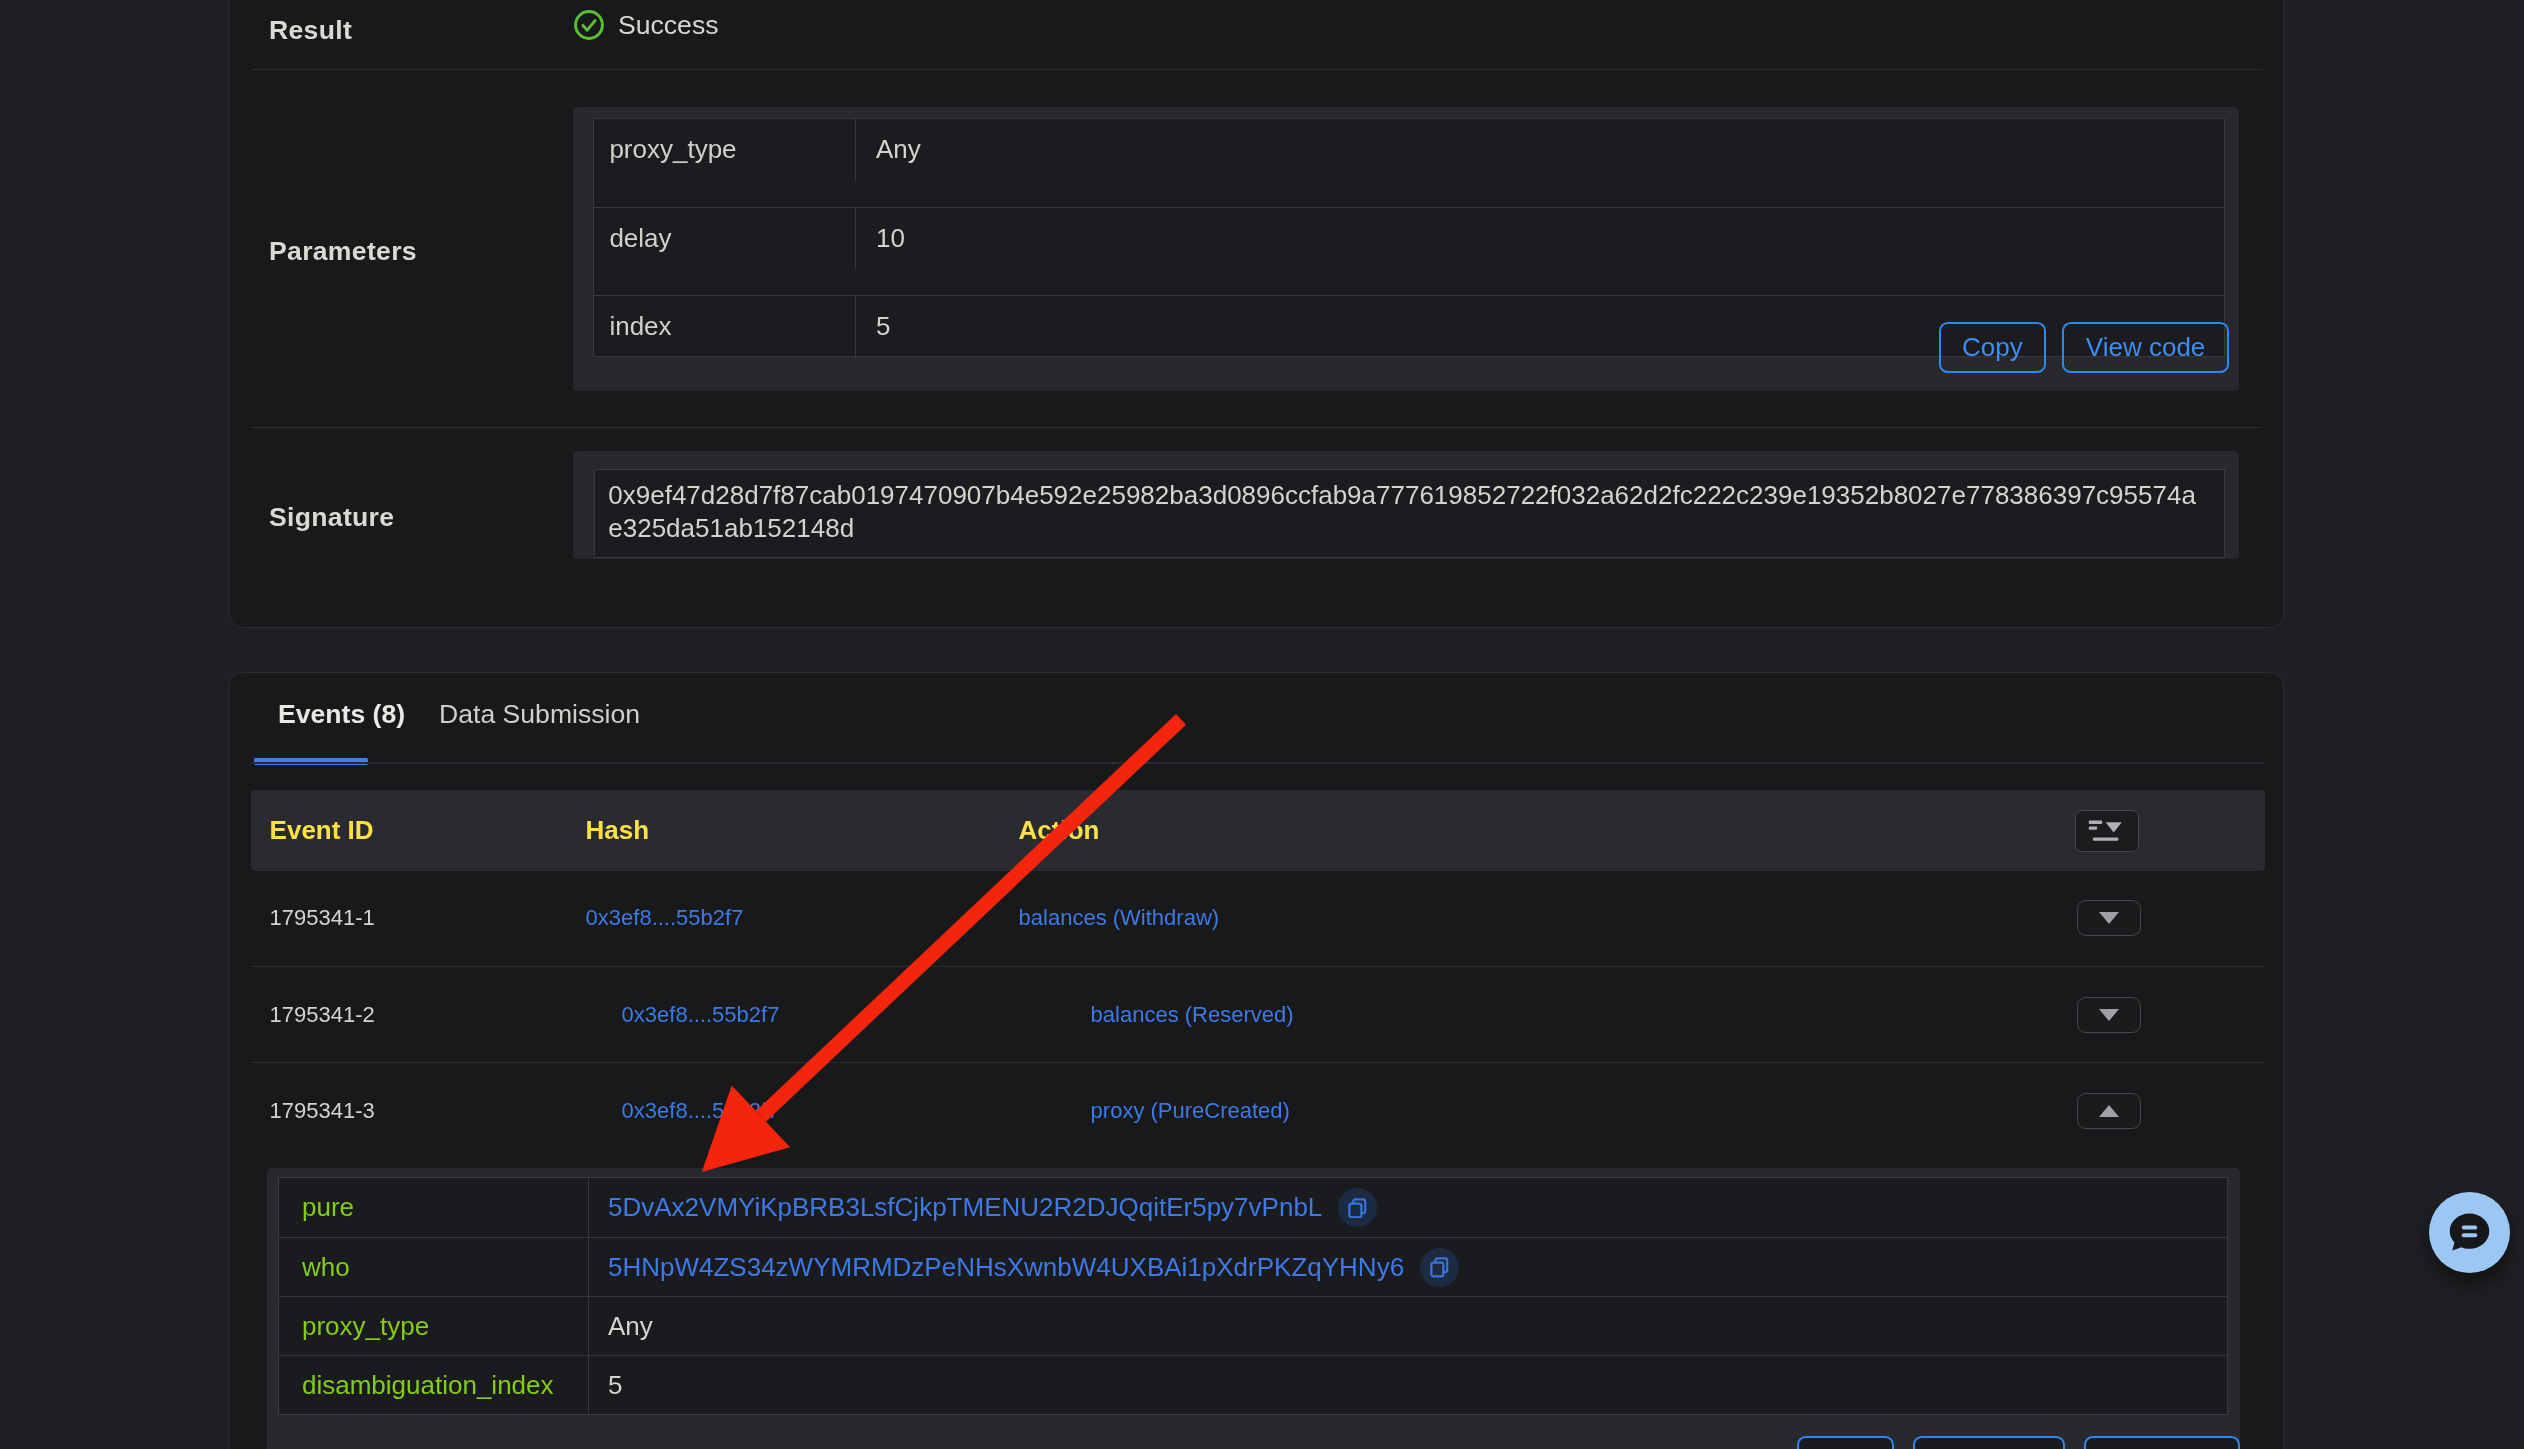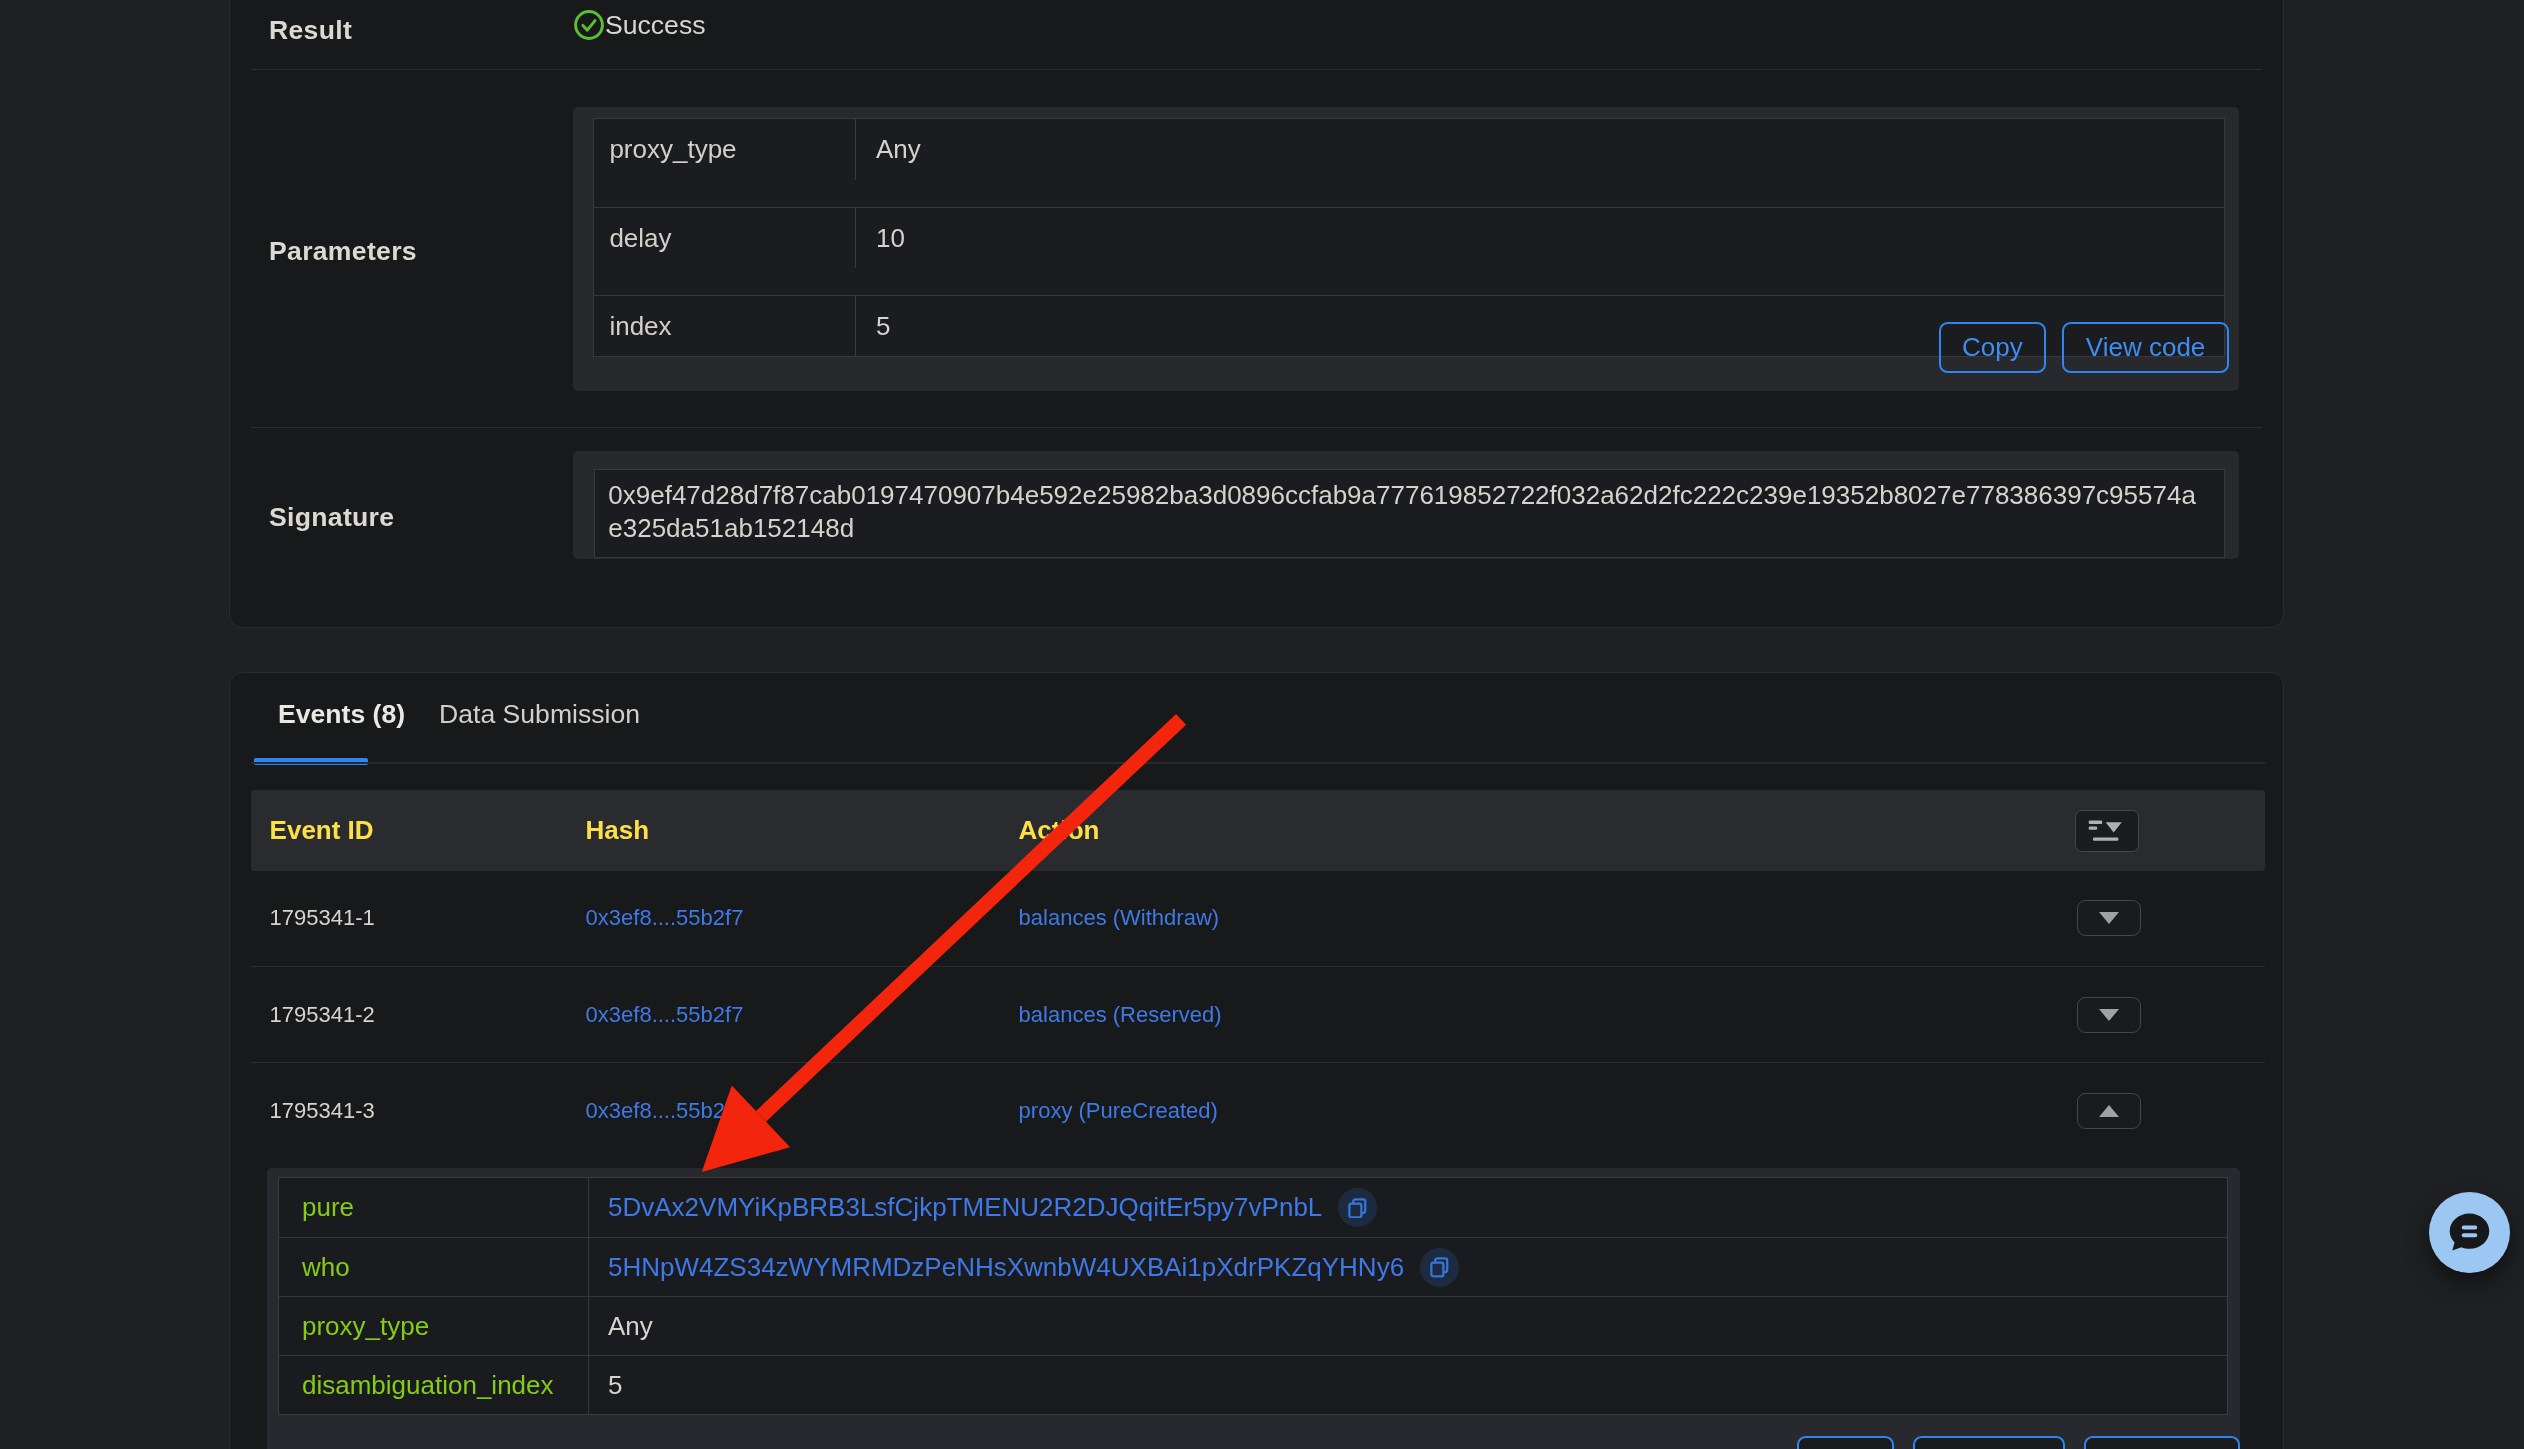--- a/index.html
+++ b/index.html
@@ -18,21 +18,21 @@
     border: 0.9px solid #2b2c2f;
     border-radius: 13.7px;
   }
   #card-extrinsic { top: -26px; height: 654px; }
   #card-events    { top: 672px; height: 935px; }
 
   .field-label { font-size: 26.6px; font-weight: 600; color: #dcd9d3; letter-spacing: 0.3px; }
 
   
   .divider { position: absolute; left: 20.6px; right: 20.6px; height: 0.9px; background: #2c2d30; }
-  .success-wrap { position: absolute; left: 343px; top: 34px; display: flex; align-items: center; font-size: 26.6px; color: #d9d6d0; }
+  .success-wrap { position: absolute; left: 343px; top: 34px; display: flex; align-items: center; gap: 13px; font-size: 26.6px; color: #d9d6d0; }
 
   
   .value-panel {
     position: absolute; left: 343px; width: 1666px;
     background: #28292c; border-radius: 5.1px;
   }
   .kv-table {
     position: absolute; left: 20px; right: 13.7px; top: 11px;
     background: #1b1c1f;
     border: 0.9px solid #38393d;
@@ -70,21 +70,21 @@
   .ev-grid { display: grid; grid-template-columns: 335px 433px 1fr; align-items: center; }
   .ev-header {
     position: absolute; left: 20.6px; top: 117px; width: 2014px; height: 81px;
     background: #2a2b2e; border-radius: 3.4px;
     font-size: 26px; font-weight: 600; color: #fde047;
   }
   .ev-row {
     position: absolute; left: 20.6px; width: 2014px; height: 96px;
     font-size: 22px;
   }
-  .ev-row.bordered { border-top: 0.9px solid #2c2d30; }
+  .ev-row.bordered { border-top: 0.9px solid #2c2d30; gap: 36px; }
   .cell-first { padding-left: 19px; }
   a.link { color: #3e79e6; text-decoration: none; cursor: pointer; }
 
   .icon-btn {
     position: absolute; right: 124px; top: 50%; transform: translateY(-50%);
     width: 64px; height: 36px;
     background: #1a1b1d; border: 1.7px solid #45474c; border-radius: 8.6px;
     display: flex; align-items: center; justify-content: center; cursor: pointer;
   }
   .filter-btn {

